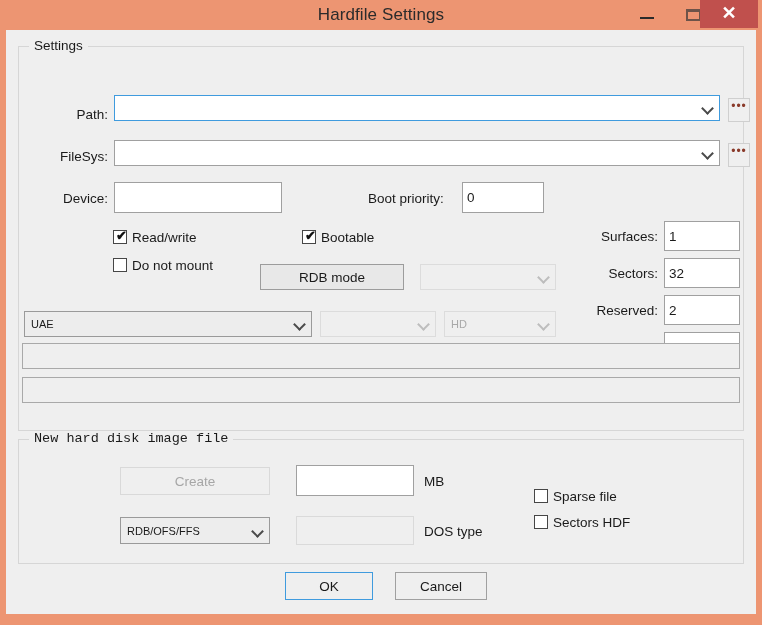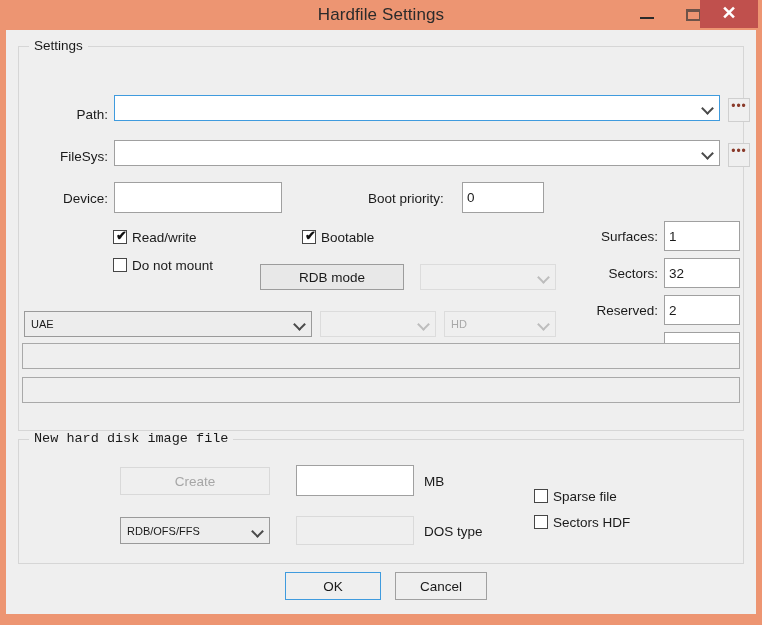--- a/index.html
+++ b/index.html
@@ -330,21 +330,21 @@
     <div class="cb" style="left:528px; top:458px; height:16px;">
       <span class="box"></span>
       <span>Sparse file</span>
     </div>
 
     <div class="cb" style="left:528px; top:484px; height:16px;">
       <span class="box"></span>
       <span>Sectors HDF</span>
     </div>
 
-    <div class="btn default" style="left:279px; top:542px; width:96px; height:28px;">
+    <div class="btn default" style="left:279px; top:542px; width:88px; height:28px;">
       <span>OK</span>
     </div>
     <div class="btn plain" style="left:389px; top:542px; width:92px; height:28px;">
       <span>Cancel</span>
     </div>
 
   </div>
 </div>
 
 </body></html>

